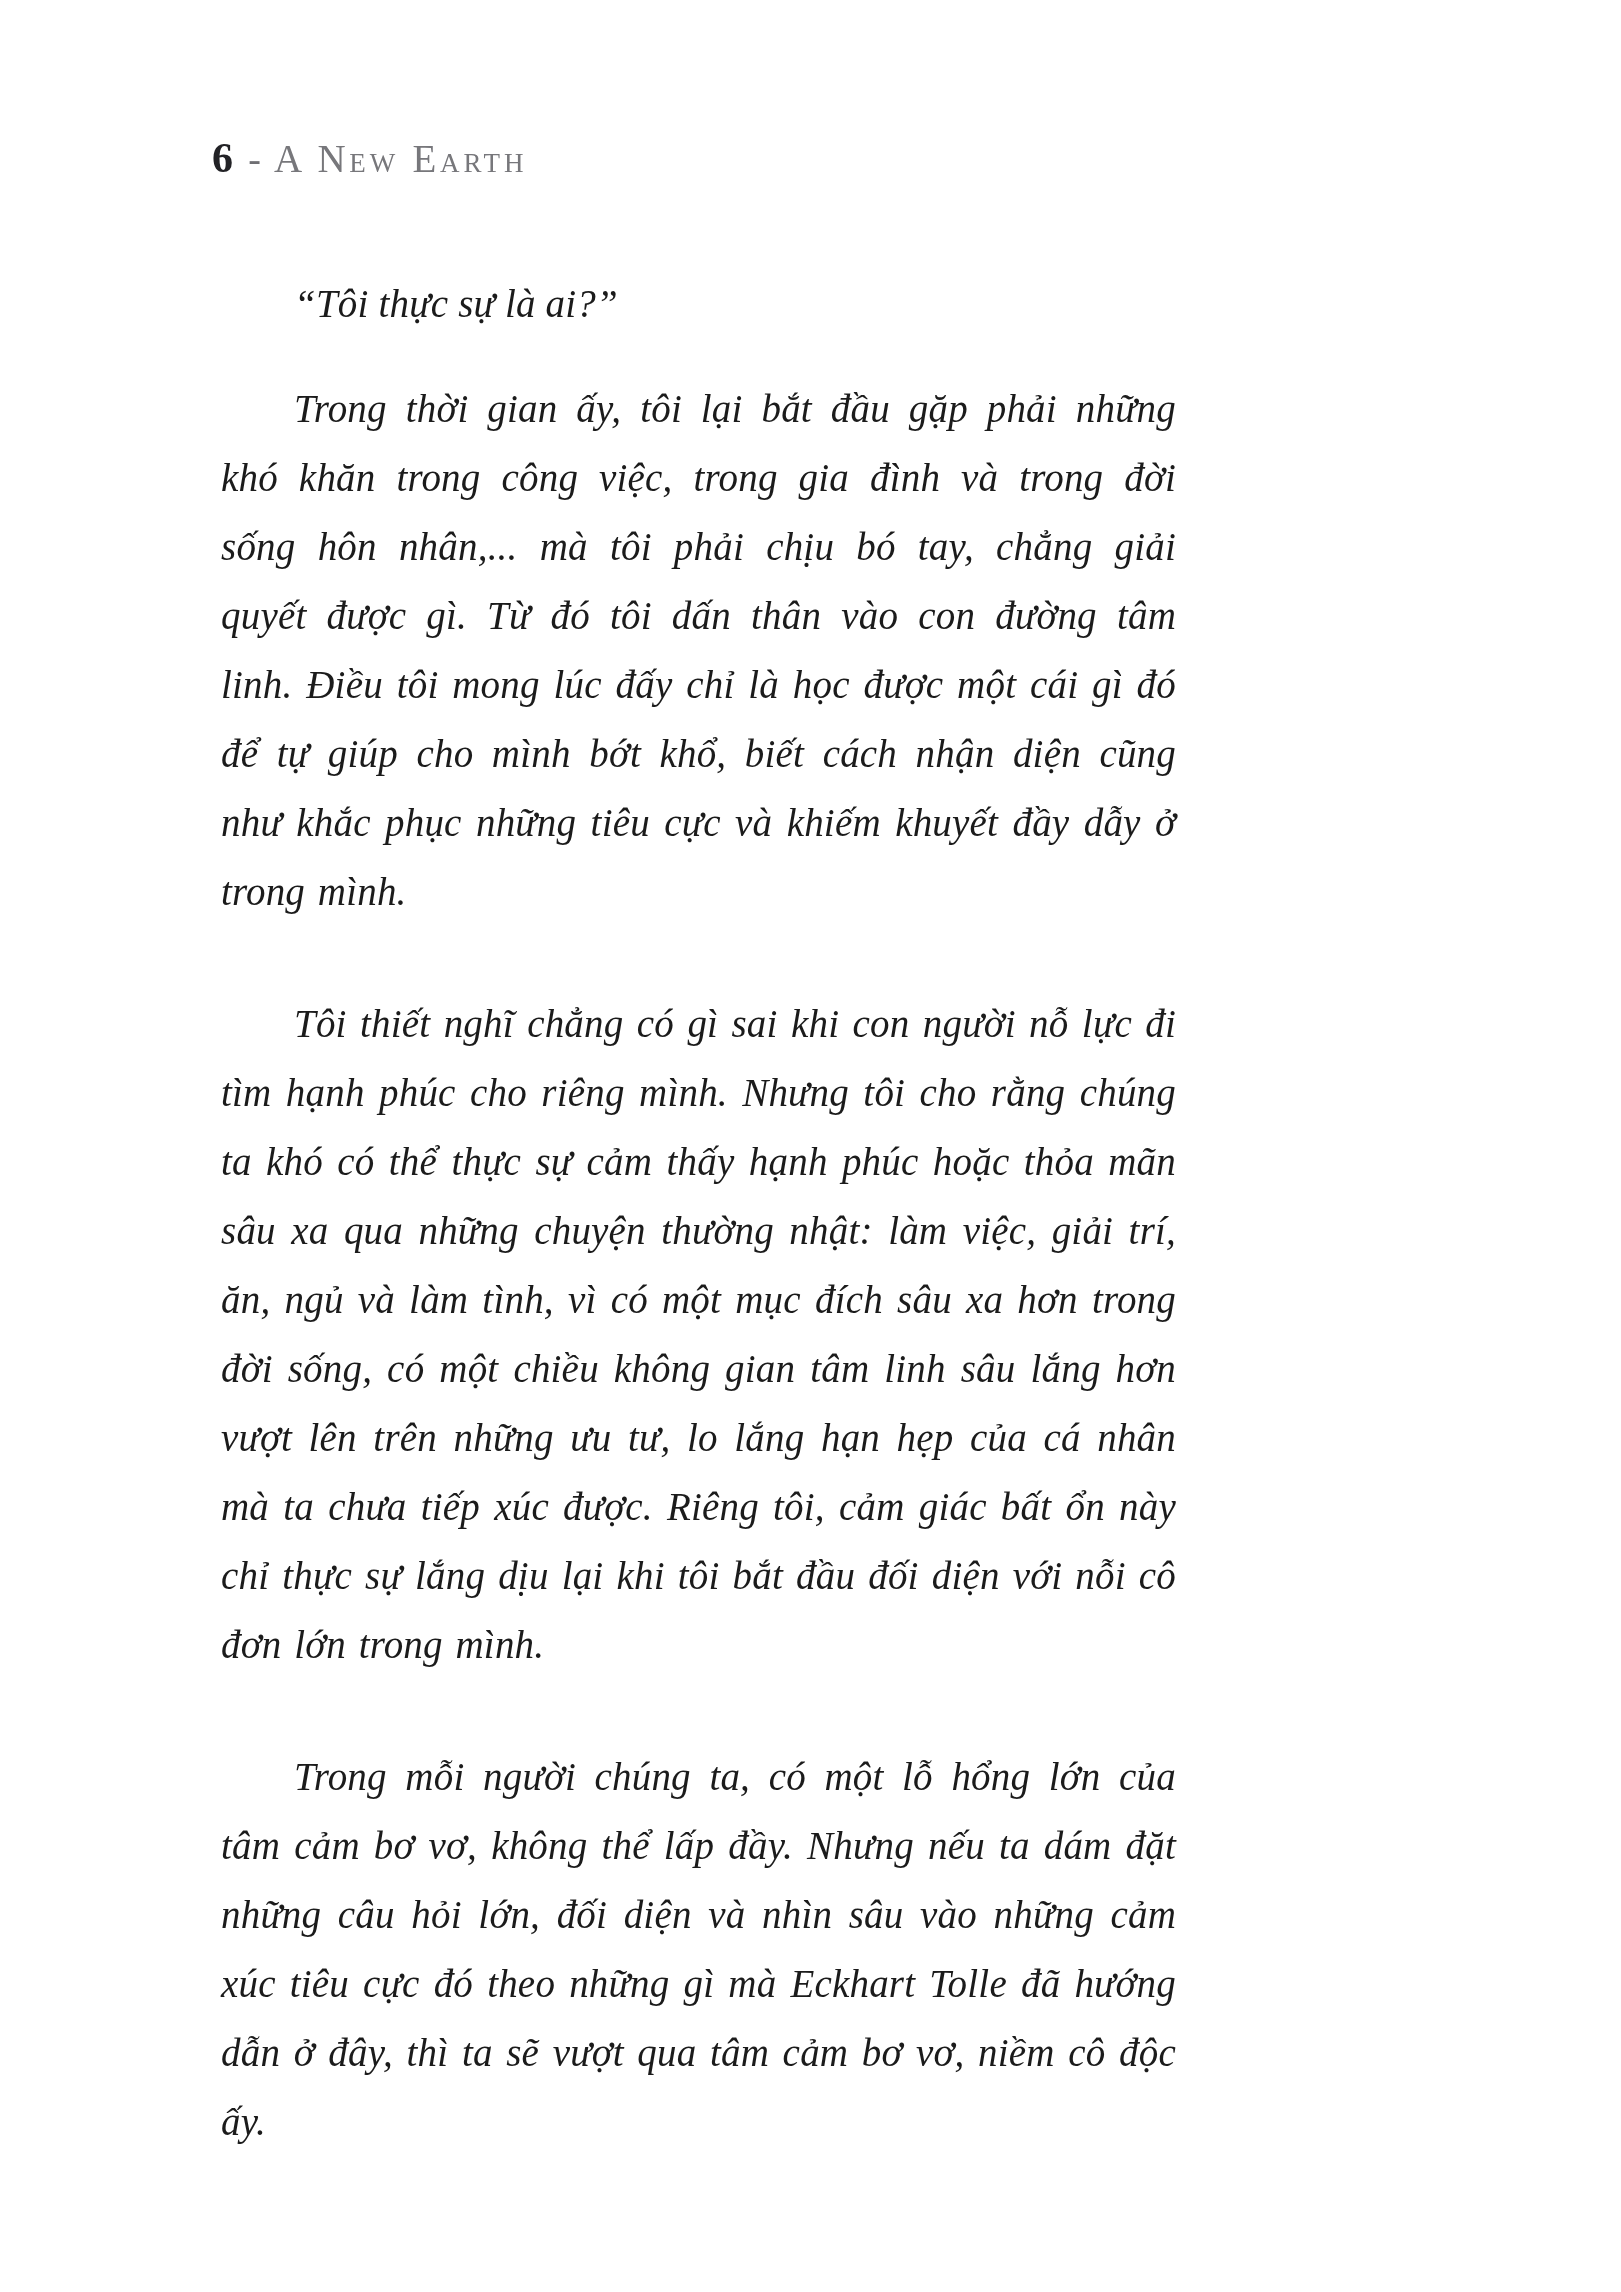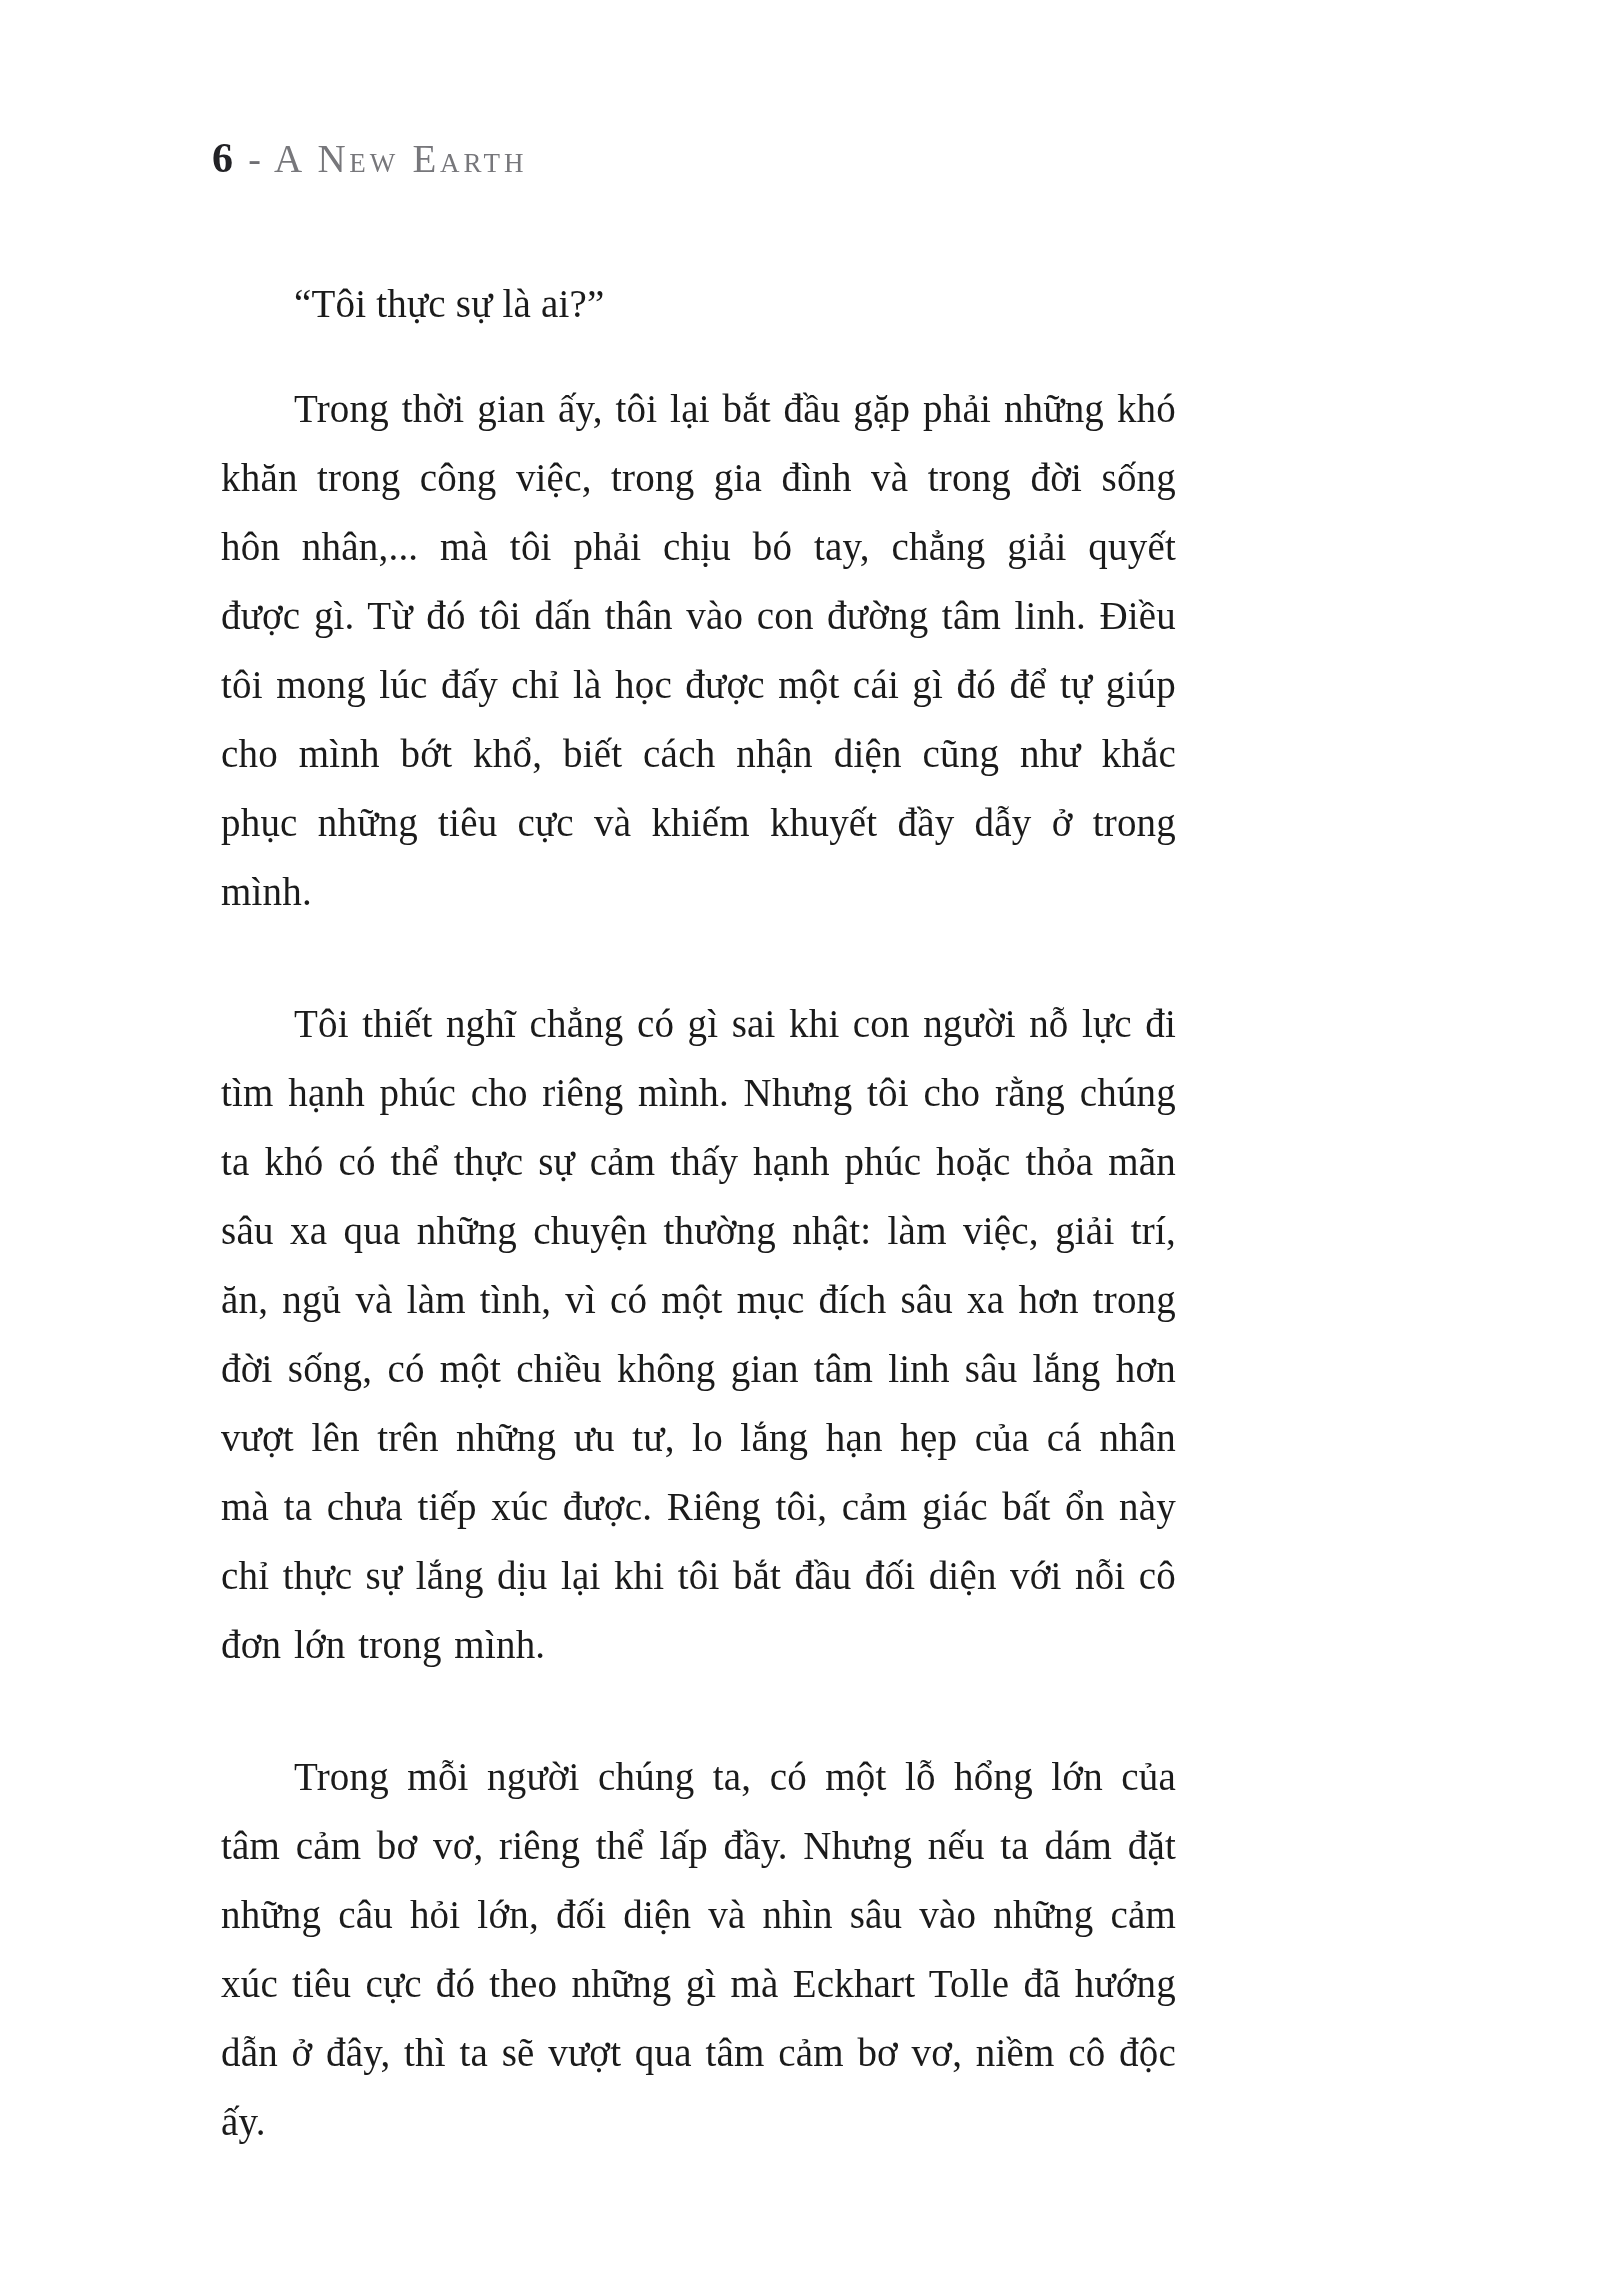--- a/index.html
+++ b/index.html
@@ -40,20 +40,21 @@
     font-variant: small-caps;
     font-size: 39px;
     letter-spacing: 3.8px;
     color: #77777b;
   }
 
   .page-body {
     margin-top: 87px;
     padding-left: 221px;
     padding-right: 219px;
+    font-style: italic;
     font-size: 39px;
     line-height: 69px;
     letter-spacing: 0.2px;
   }
 
   .quote {
     margin-left: 73px;
     margin-bottom: 36px;
     text-align: left;
   }
@@ -78,17 +79,17 @@
     <span class="page-number">6</span>
     <span class="header-separator">-</span>
     <span class="book-title">A New Earth</span>
   </header>
 
   <main class="page-body">
     <p class="quote">“Tôi thực sự là ai?”</p>
 
     <p class="para">Trong thời gian ấy, tôi lại bắt đầu gặp phải những khó khăn trong công việc, trong gia đình và trong đời sống hôn nhân,... mà tôi phải chịu bó tay, chẳng giải quyết được gì. Từ đó tôi dấn thân vào con đường tâm linh. Điều tôi mong lúc đấy chỉ là học được một cái gì đó để tự giúp cho mình bớt khổ, biết cách nhận diện cũng như khắc phục những tiêu cực và khiếm khuyết đầy dẫy ở trong mình.</p>
     <p class="para">Tôi thiết nghĩ chẳng có gì sai khi con người nỗ lực đi tìm hạnh phúc cho riêng mình. Nhưng tôi cho rằng chúng ta khó có thể thực sự cảm thấy hạnh phúc hoặc thỏa mãn sâu xa qua những chuyện thường nhật: làm việc, giải trí, ăn, ngủ và làm tình, vì có một mục đích sâu xa hơn trong đời sống, có một chiều không gian tâm linh sâu lắng hơn vượt lên trên những ưu tư, lo lắng hạn hẹp của cá nhân mà ta chưa tiếp xúc được. Riêng tôi, cảm giác bất ổn này chỉ thực sự lắng dịu lại khi tôi bắt đầu đối diện với nỗi cô đơn lớn trong mình.</p>
-    <p class="para">Trong mỗi người chúng ta, có một lỗ hổng lớn của tâm cảm bơ vơ, riêng thể lấp đầy. Nhưng nếu ta dám đặt những câu hỏi lớn, đối diện và nhìn sâu vào những cảm xúc tiêu cực đó theo những gì mà Eckhart Tolle đã hướng dẫn ở đây, thì ta sẽ vượt qua tâm cảm bơ vơ, niềm cô độc ấy.</p>
+    <p class="para">Trong mỗi người chúng ta, có một lỗ hổng lớn của tâm cảm bơ vơ, không thể lấp đầy. Nhưng nếu ta dám đặt những câu hỏi lớn, đối diện và nhìn sâu vào những cảm xúc tiêu cực đó theo những gì mà Eckhart Tolle đã hướng dẫn ở đây, thì ta sẽ vượt qua tâm cảm bơ vơ, niềm cô độc ấy.</p>
   </main>
 
 </div>
 
 
 </body></html>

